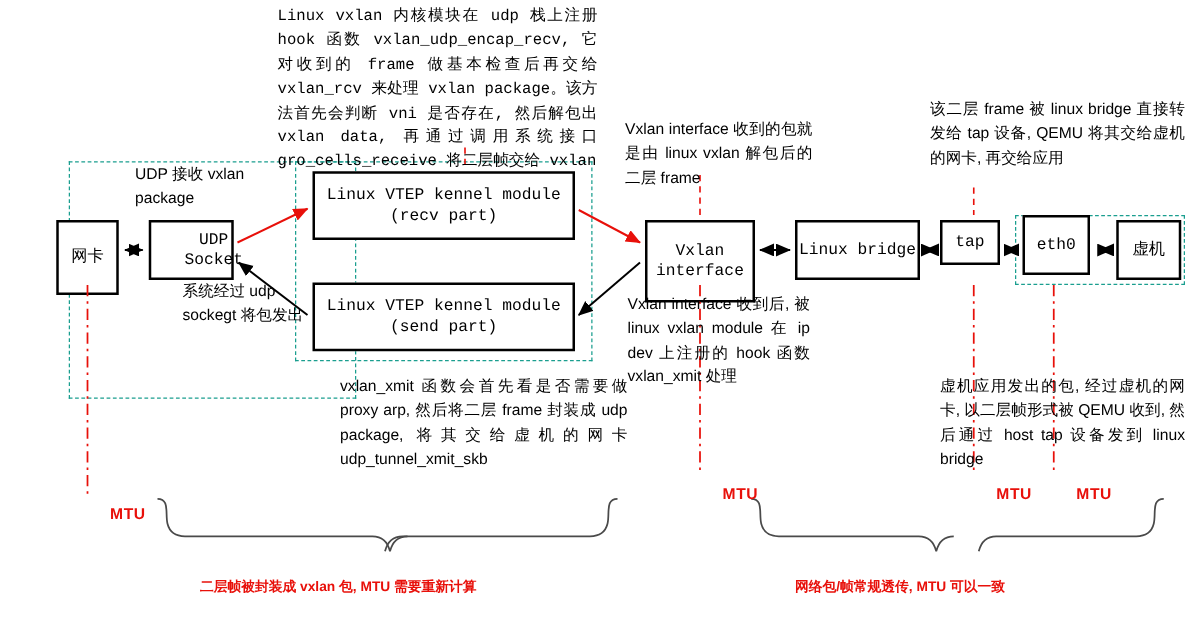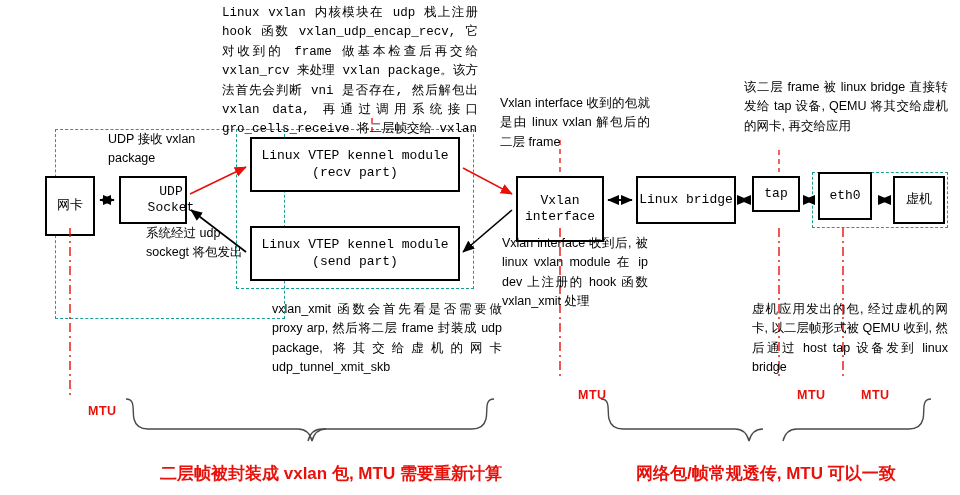--- a/index.html
+++ b/index.html
@@ -12,21 +12,21 @@
     position:absolute;border:2px solid #000;background:#fff;
     display:flex;align-items:center;justify-content:center;text-align:center;
     font-size:13px;line-height:1.25;box-sizing:border-box;font-family:Liberation Mono, monospace;
   }
   .dashbox{
     position:absolute;border:1.5px dashed #1a9e8f;box-sizing:border-box;background:transparent;
   }
   .note{position:absolute;font-size:12.5px;line-height:1.55;color:#000;}
   .note-just{text-align:justify;}
   .redlabel{position:absolute;color:#e8100a;font-size:12.5px;font-weight:bold;letter-spacing:.5px;padding-left:32px;}
-  .caption{position:absolute;color:#e8100a;font-size:17px;font-weight:bold;}
+  .caption{position:absolute;color:#e8100a;font-size:11px;font-weight:bold;}
   svg.overlay{position:absolute;left:0;top:0;width:960px;height:495px;pointer-events:none;}
   .vtepwrap{position:absolute;border:1.5px dashed #1a9e8f;box-sizing:border-box;}
 </style>
 </head>
 <body>
 
 <div class="dashbox" style="left:55px;top:129px;width:230px;height:190px;"></div>
 
 <div class="vtepwrap" style="left:236px;top:129px;width:238px;height:160px;"></div>
 

